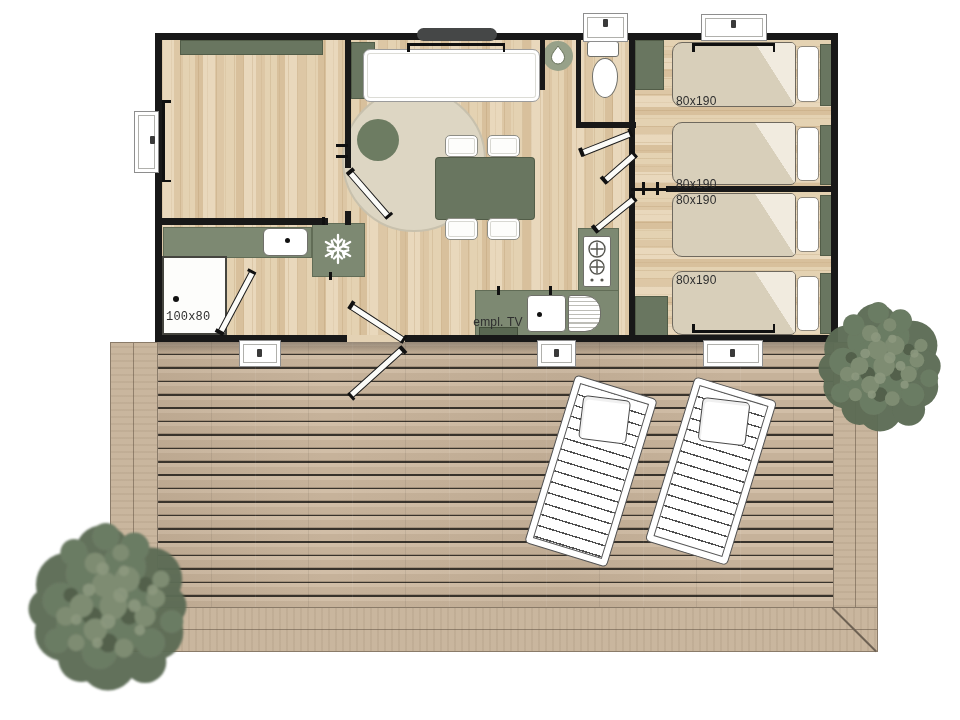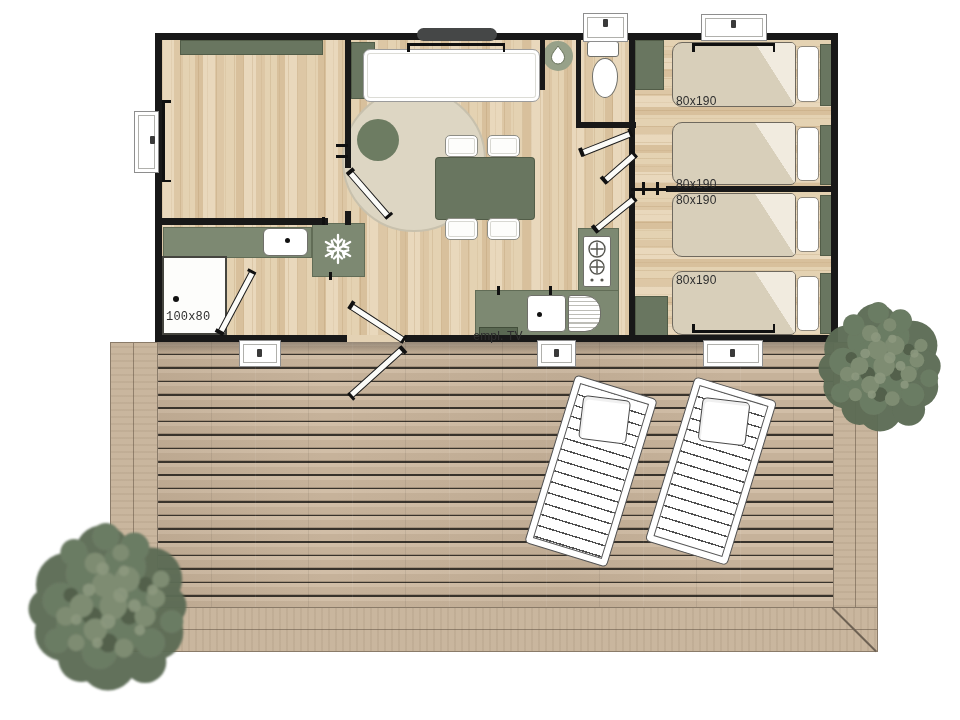--- a/index.html
+++ b/index.html
@@ -161,21 +161,21 @@
     </svg>
   </div>
   <div class="abs sage" style="left:475px;top:290px;width:142px;height:47px;z-index:2;"></div>
   <div class="tick" style="left:497px;top:286px;width:2.5px;height:9px;"></div>
   <div class="tick" style="left:549px;top:286px;width:2.5px;height:9px;"></div>
   <div class="wc-white" style="left:527px;top:295px;width:39px;height:37px;border-radius:4px;z-index:3;">
     <div class="abs" style="left:9px;top:16px;width:5px;height:5px;background:#111;border-radius:50%;"></div>
   </div>
   <div class="wc-white" style="left:568px;top:295px;width:33px;height:37px;border-radius:3px 16px 16px 3px;z-index:3;background:repeating-linear-gradient(0deg,#fff 0 3px,#bdbdb7 3px 4.3px);"></div>
   <div class="abs" style="left:479px;top:327px;width:37px;height:11px;background:#5a6852;border:1px solid rgba(30,40,22,.4);z-index:2;"></div>
-  <div class="dim" style="left:473px;top:330px;width:50px;text-align:center;">empl. TV</div>
+  <div class="dim" style="left:473px;top:316px;width:50px;text-align:center;">empl. TV</div>
   <div class="leaf" style="left:350px;top:302px;width:62px;transform:rotate(33deg);"></div>
   <div class="leaf" style="left:403px;top:345px;width:69px;transform:rotate(138deg);"></div>
 
   <div class="abs" style="left:543px;top:41px;width:30px;height:30px;z-index:2;">
     <svg width="30" height="30" viewBox="0 0 30 30">
       <circle cx="15" cy="15" r="15" fill="#97a189"></circle>
       <path d="M15,5 C18,9.5 21.5,12.5 21.5,16.5 a6.5,6.5 0 1 1 -13,0 C8.5,12.5 12,9.5 15,5 Z" fill="#fff" stroke="#6a745d" stroke-width="1"></path>
     </svg>
   </div>
   <div class="wc-white" style="left:587px;top:41px;width:32px;height:16px;border-radius:3px;"></div>

